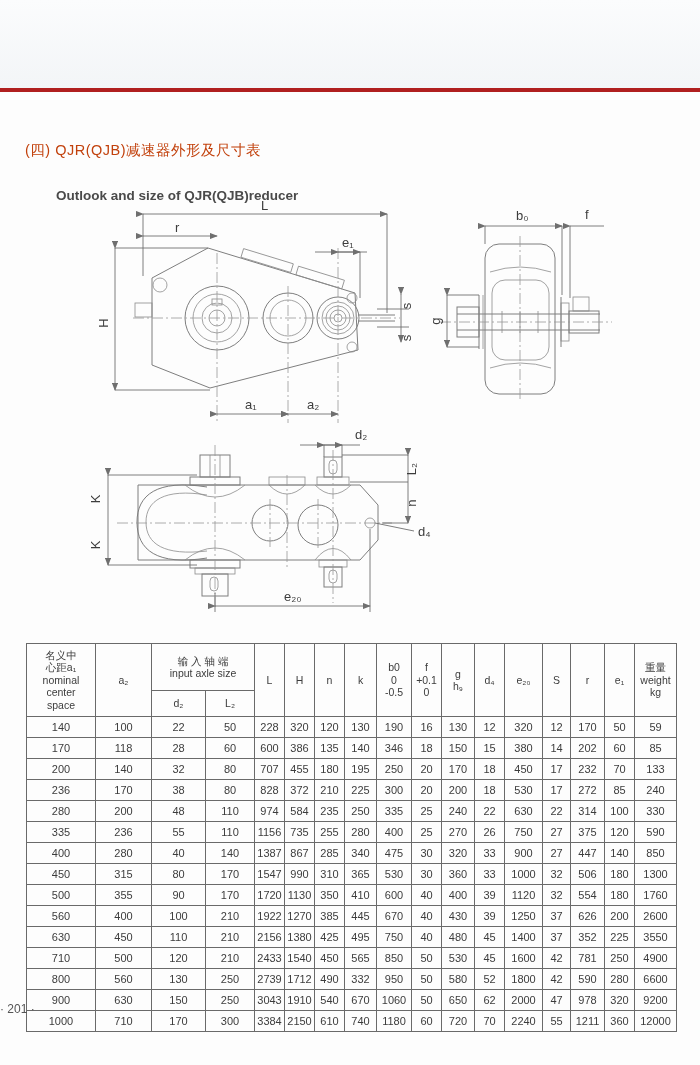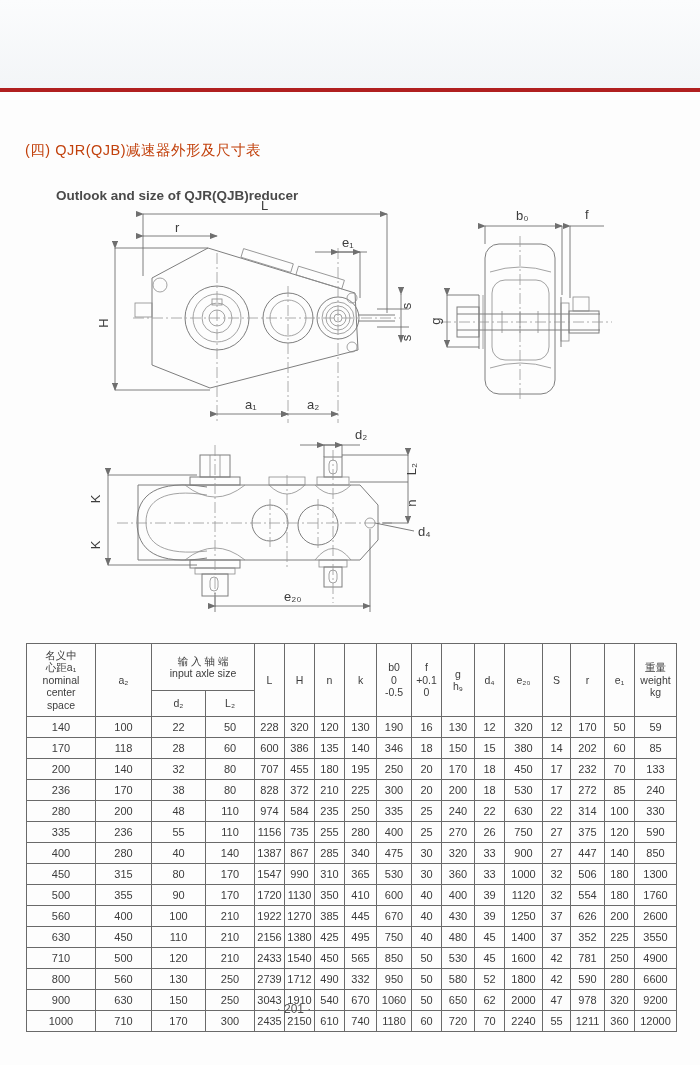--- a/index.html
+++ b/index.html
@@ -19,21 +19,21 @@
   svg .cl{stroke:#979797;stroke-width:.8;fill:none;stroke-dasharray:11 3 2 3;}
   svg .dim{stroke:#6f6f6f;stroke-width:.9;fill:none;}
   .drawing{position:absolute;}
   .dim-table{position:absolute;left:26px;top:643px;width:650px;border-collapse:collapse;table-layout:fixed;border-radius:9px;}
   .dim-table th,.dim-table td{border:1px solid #6a6a6a;text-align:center;vertical-align:middle;padding:0;}
   .dim-table{border:1.5px solid #4e4e4e;}
   .dim-table th{font-weight:normal;font-size:10.5px;line-height:1.18;white-space:pre-line;color:#3c3c3c;}
   .dim-table td{font-size:11px;height:20px;color:#3c3c3c;}
   .hrow1 th{height:46px;}
   .hrow2 th{height:25px;}
-  .page-number{position:absolute;left:0;top:1002px;width:588px;text-align:center;
+  .page-number{position:absolute;left:0;top:1002px;width:588px;text-align:left;
     font-size:12px;color:#555;}
 </style>
 </head>
 <body>
 
 <div class="top-strip"></div>
 <div class="red-divider"></div>
 
 <div class="title-zh">(四) QJR(QJB)减速器外形及尺寸表</div>
 <div class="title-en">Outlook and size of QJR(QJB)reducer</div>
@@ -552,21 +552,21 @@
         <td>47</td>
         <td>978</td>
         <td>320</td>
         <td>9200</td>
       </tr>
       <tr>
         <td>1000</td>
         <td>710</td>
         <td>170</td>
         <td>300</td>
-        <td>2435</td>
+        <td>3384</td>
         <td>2150</td>
         <td>610</td>
         <td>740</td>
         <td>1180</td>
         <td>60</td>
         <td>720</td>
         <td>70</td>
         <td>2240</td>
         <td>55</td>
         <td>1211</td>

